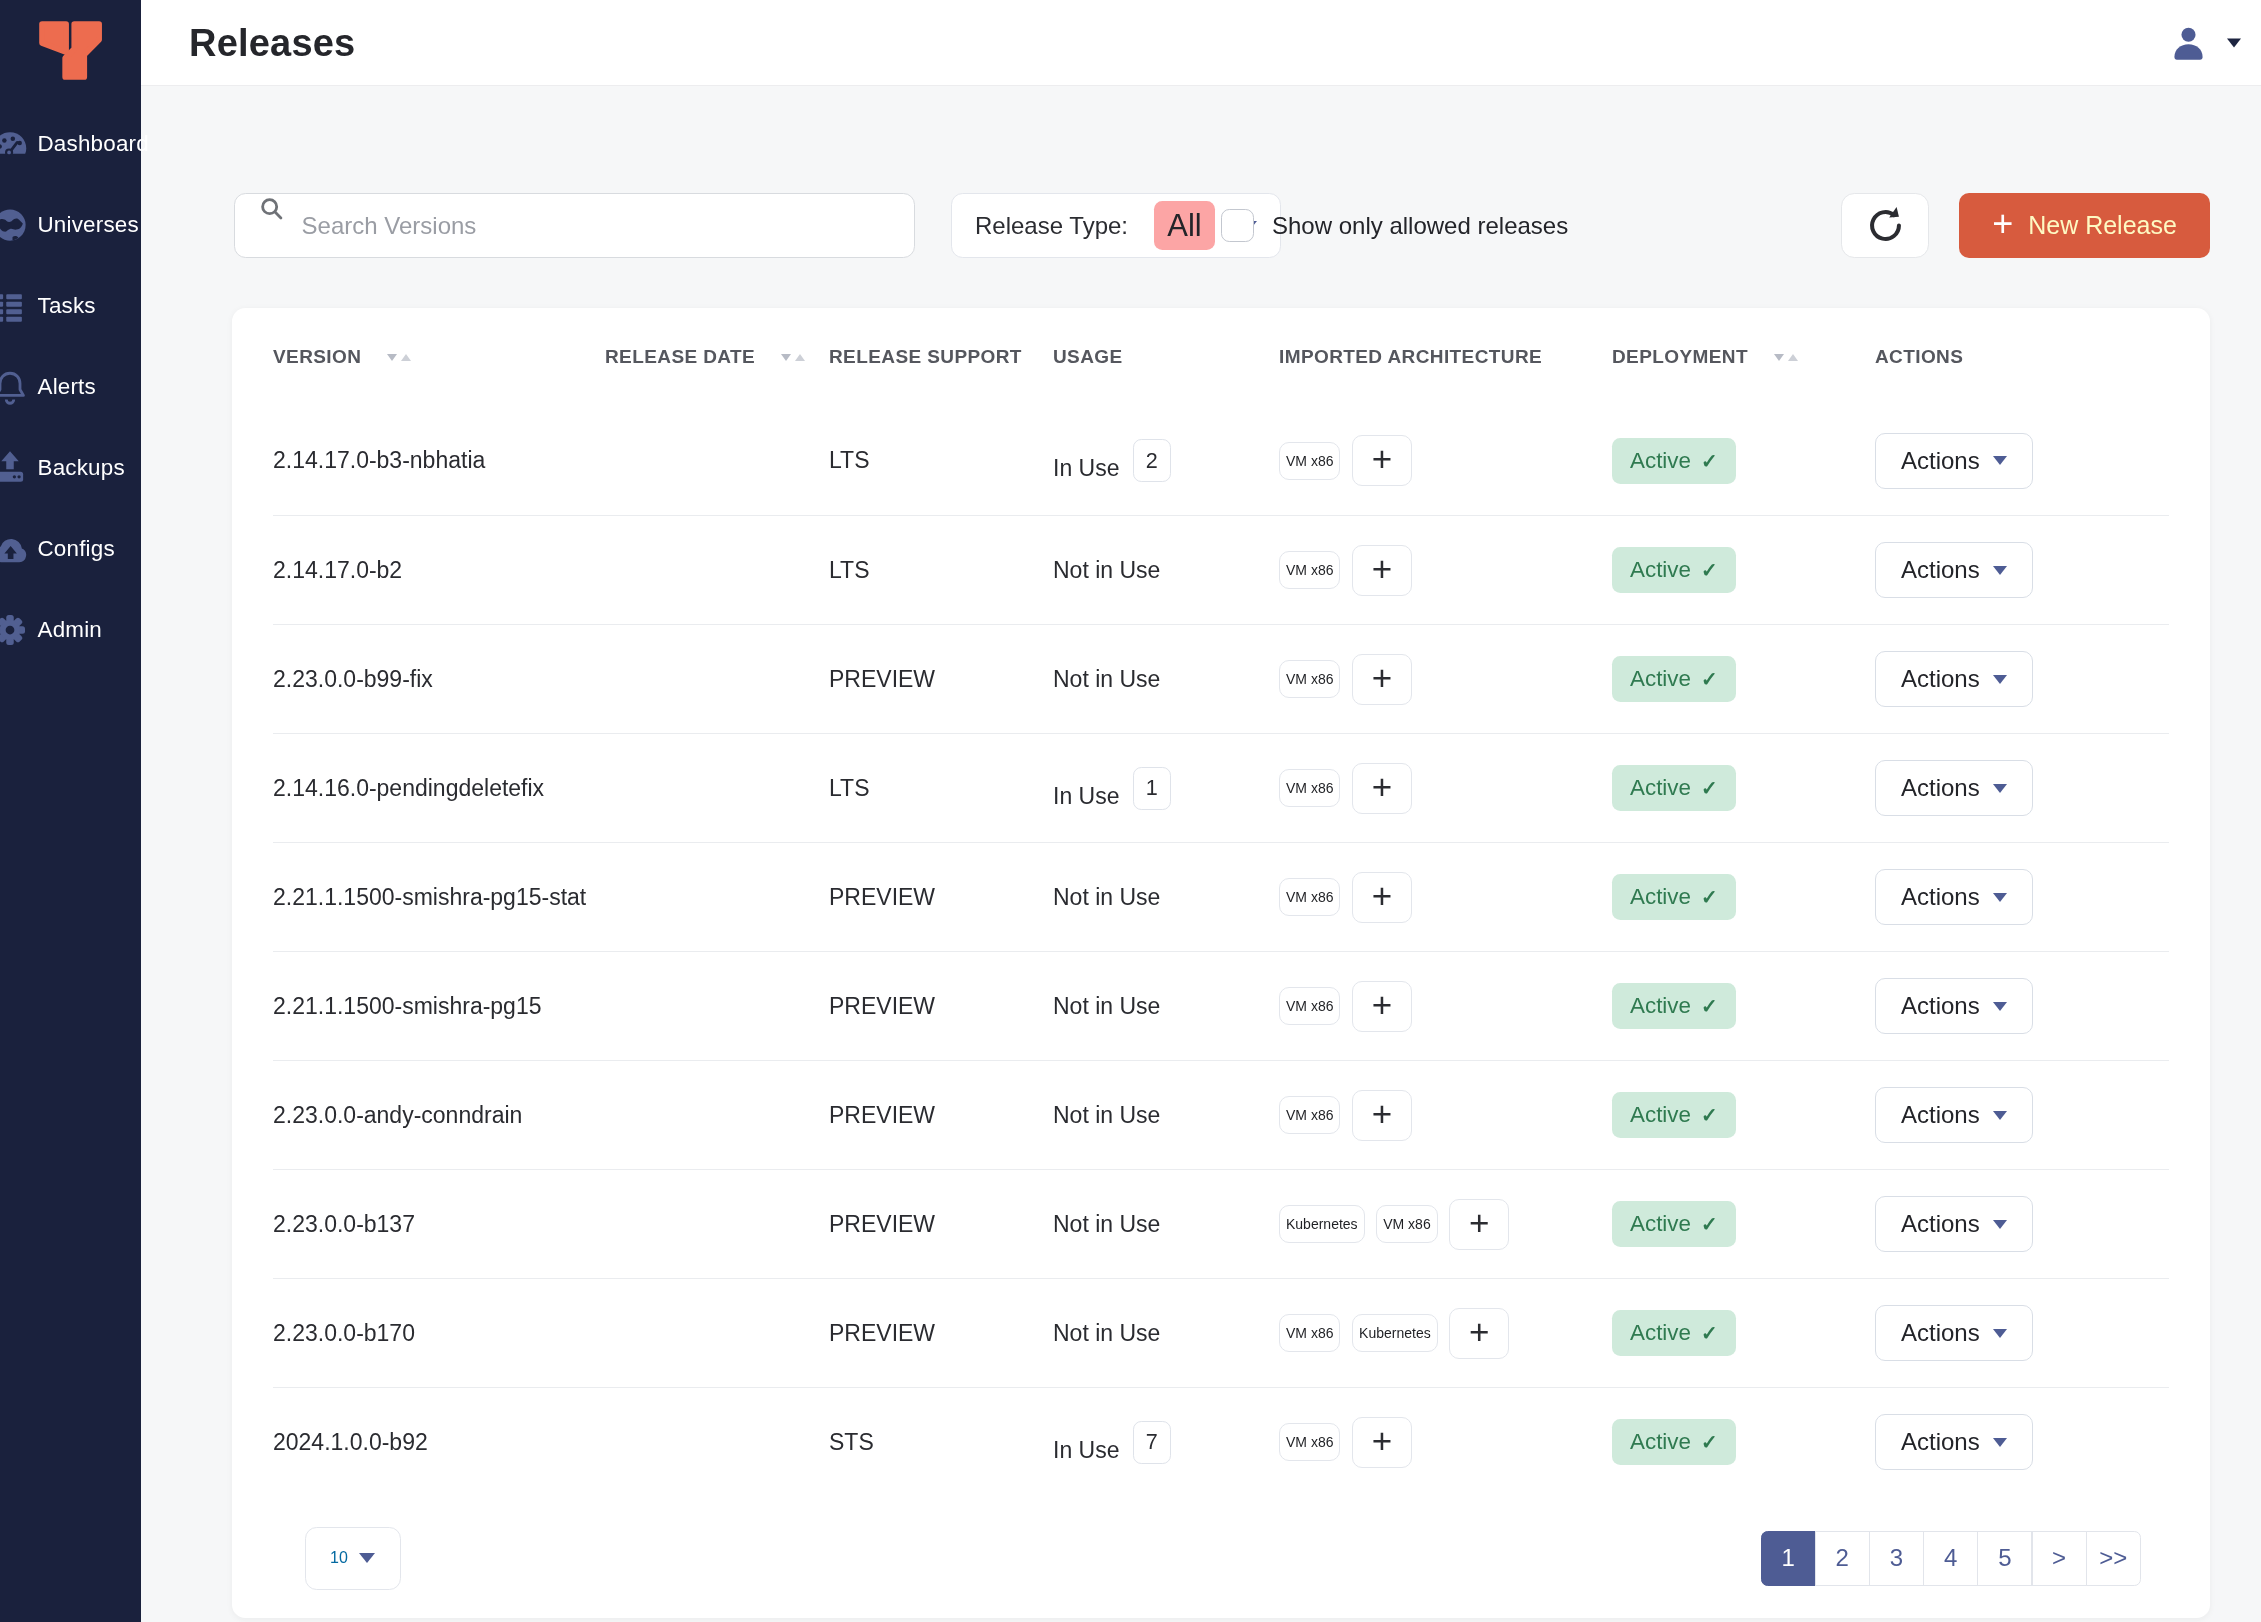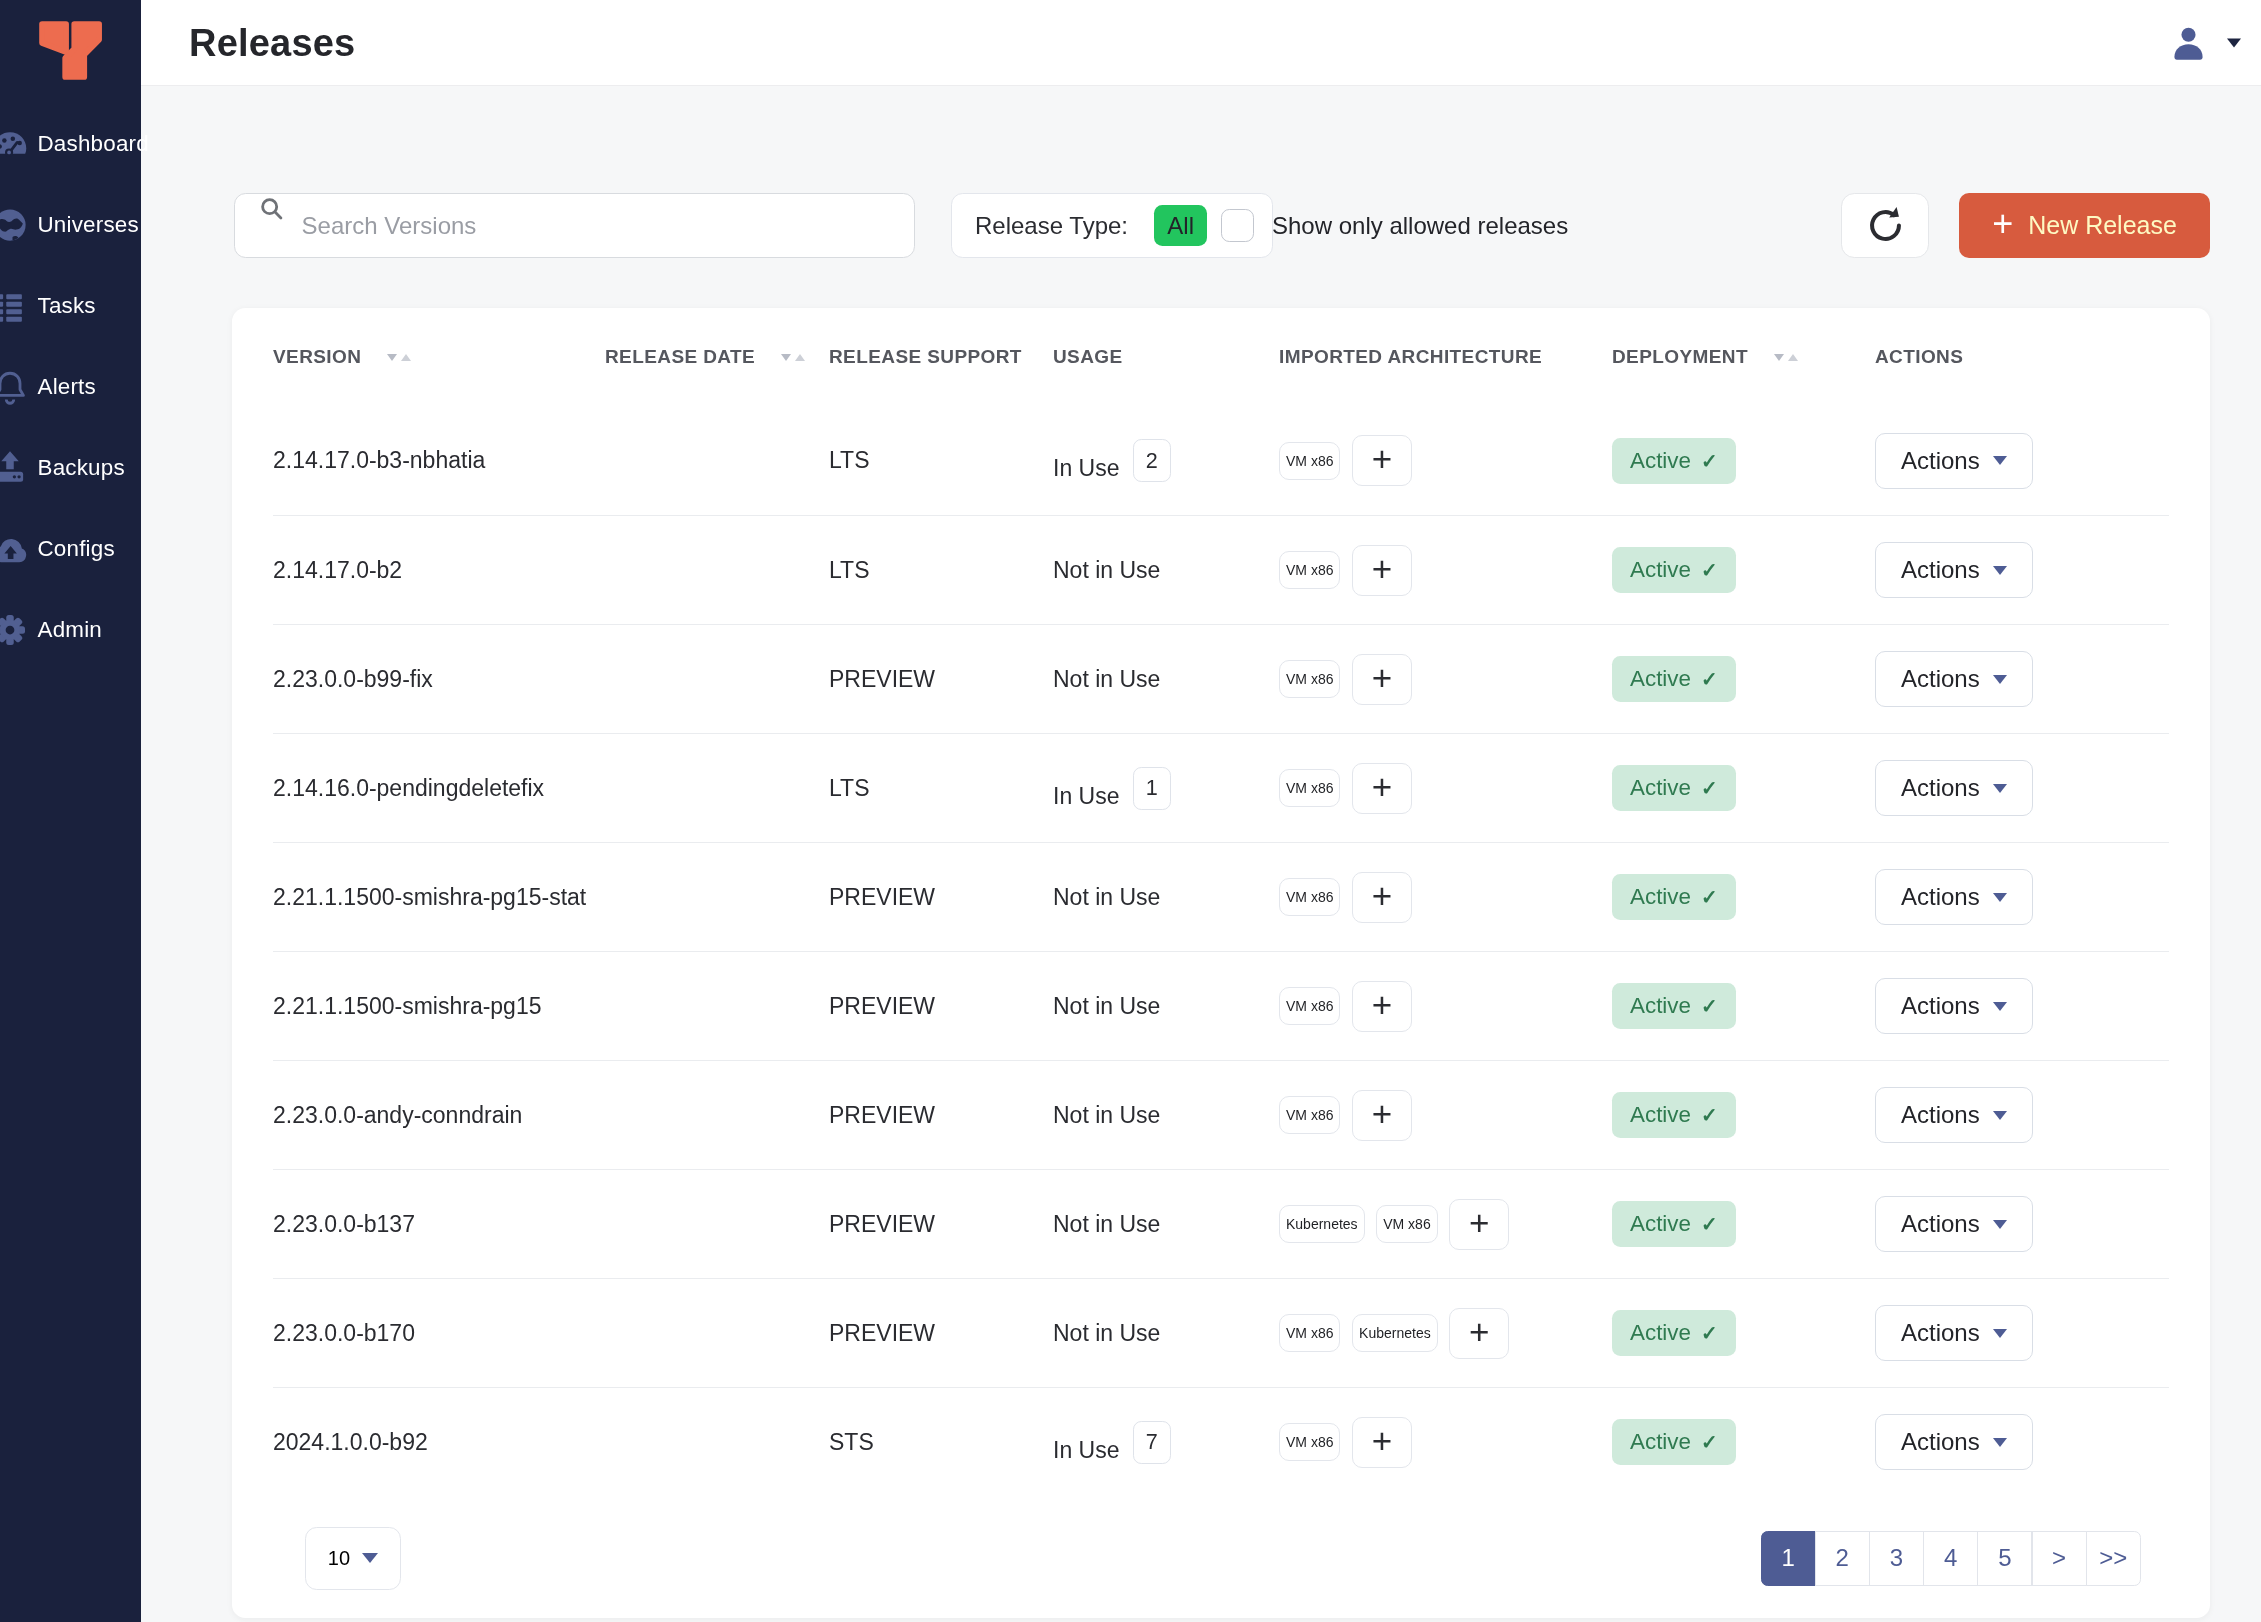--- a/index.html
+++ b/index.html
@@ -38,21 +38,21 @@
   .caret.dark{border-top-color:#1D2440;border-left-width:7.5px;border-right-width:7.5px;border-top-width:9px;}
 
   
   .search-box{position:absolute;left:234px;top:193px;width:681px;height:65px;background:#FFFFFF;border:0.8px solid #D8DBDF;border-radius:11.6px;display:flex;padding:0 21.6px;gap:15px;}
   .search-box svg{width:30px;height:30px;flex:none;}
   .search-box input{border:none;outline:none;flex:1;font-size:24px;color:#2A2B30;font-family:inherit;background:transparent;}
   .search-box input::placeholder{color:#9A9DA4;}
 
   .release-type{position:absolute;left:951px;top:193px;height:65px;background:#FFFFFF;border:0.8px solid var(--border-light);border-radius:11.6px;display:flex;align-items:center;gap:26px;padding:0 23px;cursor:pointer;}
   .release-type .rt-label{font-size:24px;color:#2B2C31;}
-  .release-type .rt-value{background:#22c55e;border-radius:8.3px;padding:6.6px 13.3px;font-size:24px;font-weight:500;color:#232429;}
+  .release-type .rt-value{background:#fca5a5;border-radius:8.3px;padding:6.6px 13.3px;font-size:31px;font-weight:500;color:#232429;}
 
   .allowed-wrap{position:absolute;left:1221px;top:193px;height:65px;display:flex;align-items:center;gap:18px;}
   .checkbox{width:33px;height:33px;border:1.7px solid #C3C7CF;border-radius:8.3px;background:#FFFFFF;cursor:pointer;flex:none;}
   .allowed-label{font-size:24px;color:#232429;}
 
   .refresh-btn{position:absolute;left:1841px;top:193px;width:88px;height:65px;background:#FFFFFF;border:0.8px solid #E5E7EA;border-radius:13.3px;display:flex;align-items:center;justify-content:center;cursor:pointer;}
   .refresh-btn svg{width:43px;height:43px;}
 
   .new-release-btn{position:absolute;left:1959px;top:193px;width:251px;height:65px;background:var(--brand-orange);border:none;border-radius:10px;display:flex;align-items:center;justify-content:center;gap:15px;cursor:pointer;}
   .new-release-btn .plus{color:#FFFFFF;font-size:36px;font-weight:300;line-height:1;margin-top:-3.3px;}
@@ -75,21 +75,21 @@
   .chip{border:0.8px solid var(--border-light);border-radius:10px;padding:10px 6px;font-size:14px;color:#1F2024;background:#FFFFFF;white-space:nowrap;}
   .plus-btn{width:60px;height:51px;border:0.8px solid var(--border-light);border-radius:10px;background:#FFFFFF;display:flex;align-items:center;justify-content:center;font-size:35px;font-weight:300;color:#2B2C31;cursor:pointer;line-height:1;padding-bottom:3.3px;}
   .deploy-badge{display:inline-flex;align-items:center;gap:10px;background:var(--active-badge-bg);color:var(--active-badge-text);border-radius:8.3px;padding:10px 18px;font-size:22.4px;font-weight:500;}
   .deploy-badge .check{font-size:20px;font-weight:700;}
   .actions-btn{display:inline-flex;align-items:center;gap:13.3px;background:#FFFFFF;border:0.8px solid #D9DEE6;border-radius:10px;padding:0 25px;height:56px;font-size:24px;color:#232429;cursor:pointer;font-family:inherit;}
   .actions-btn .caret{border-left-width:7.5px;border-right-width:7.5px;border-top-width:9px;}
 
   
   .card-footer{display:flex;align-items:center;justify-content:space-between;height:124px;padding:0 1.7px;}
   .page-size{margin-left:30px;width:96px;height:63px;border:0.8px solid var(--border-light);border-radius:11.6px;background:#FFFFFF;display:flex;align-items:center;justify-content:center;gap:11.6px;cursor:pointer;}
-  .page-size .ps-value{font-size:20px;color:#000000;}
+  .page-size .ps-value{font-size:16px;color:#0369a1;}
   .pager{display:flex;margin-right:26.5px;}
   .page-cell{min-width:55px;height:55px;border:0.8px solid #E2E5EB;margin-left:-0.8px;background:#FFFFFF;color:var(--link-blue);font-size:24px;display:flex;align-items:center;justify-content:center;cursor:pointer;padding:0 11.6px;}
   .page-cell:first-child{border-radius:6.6px 0 0 6.6px;margin-left:0;}
   .page-cell:last-child{border-radius:0 6.6px 6.6px 0;}
   .page-cell.active{background:var(--pagination-active);border-color:var(--pagination-active);color:#FFFFFF;}
 </style>
 </head>
 <body>
 
 <div class="screen">

